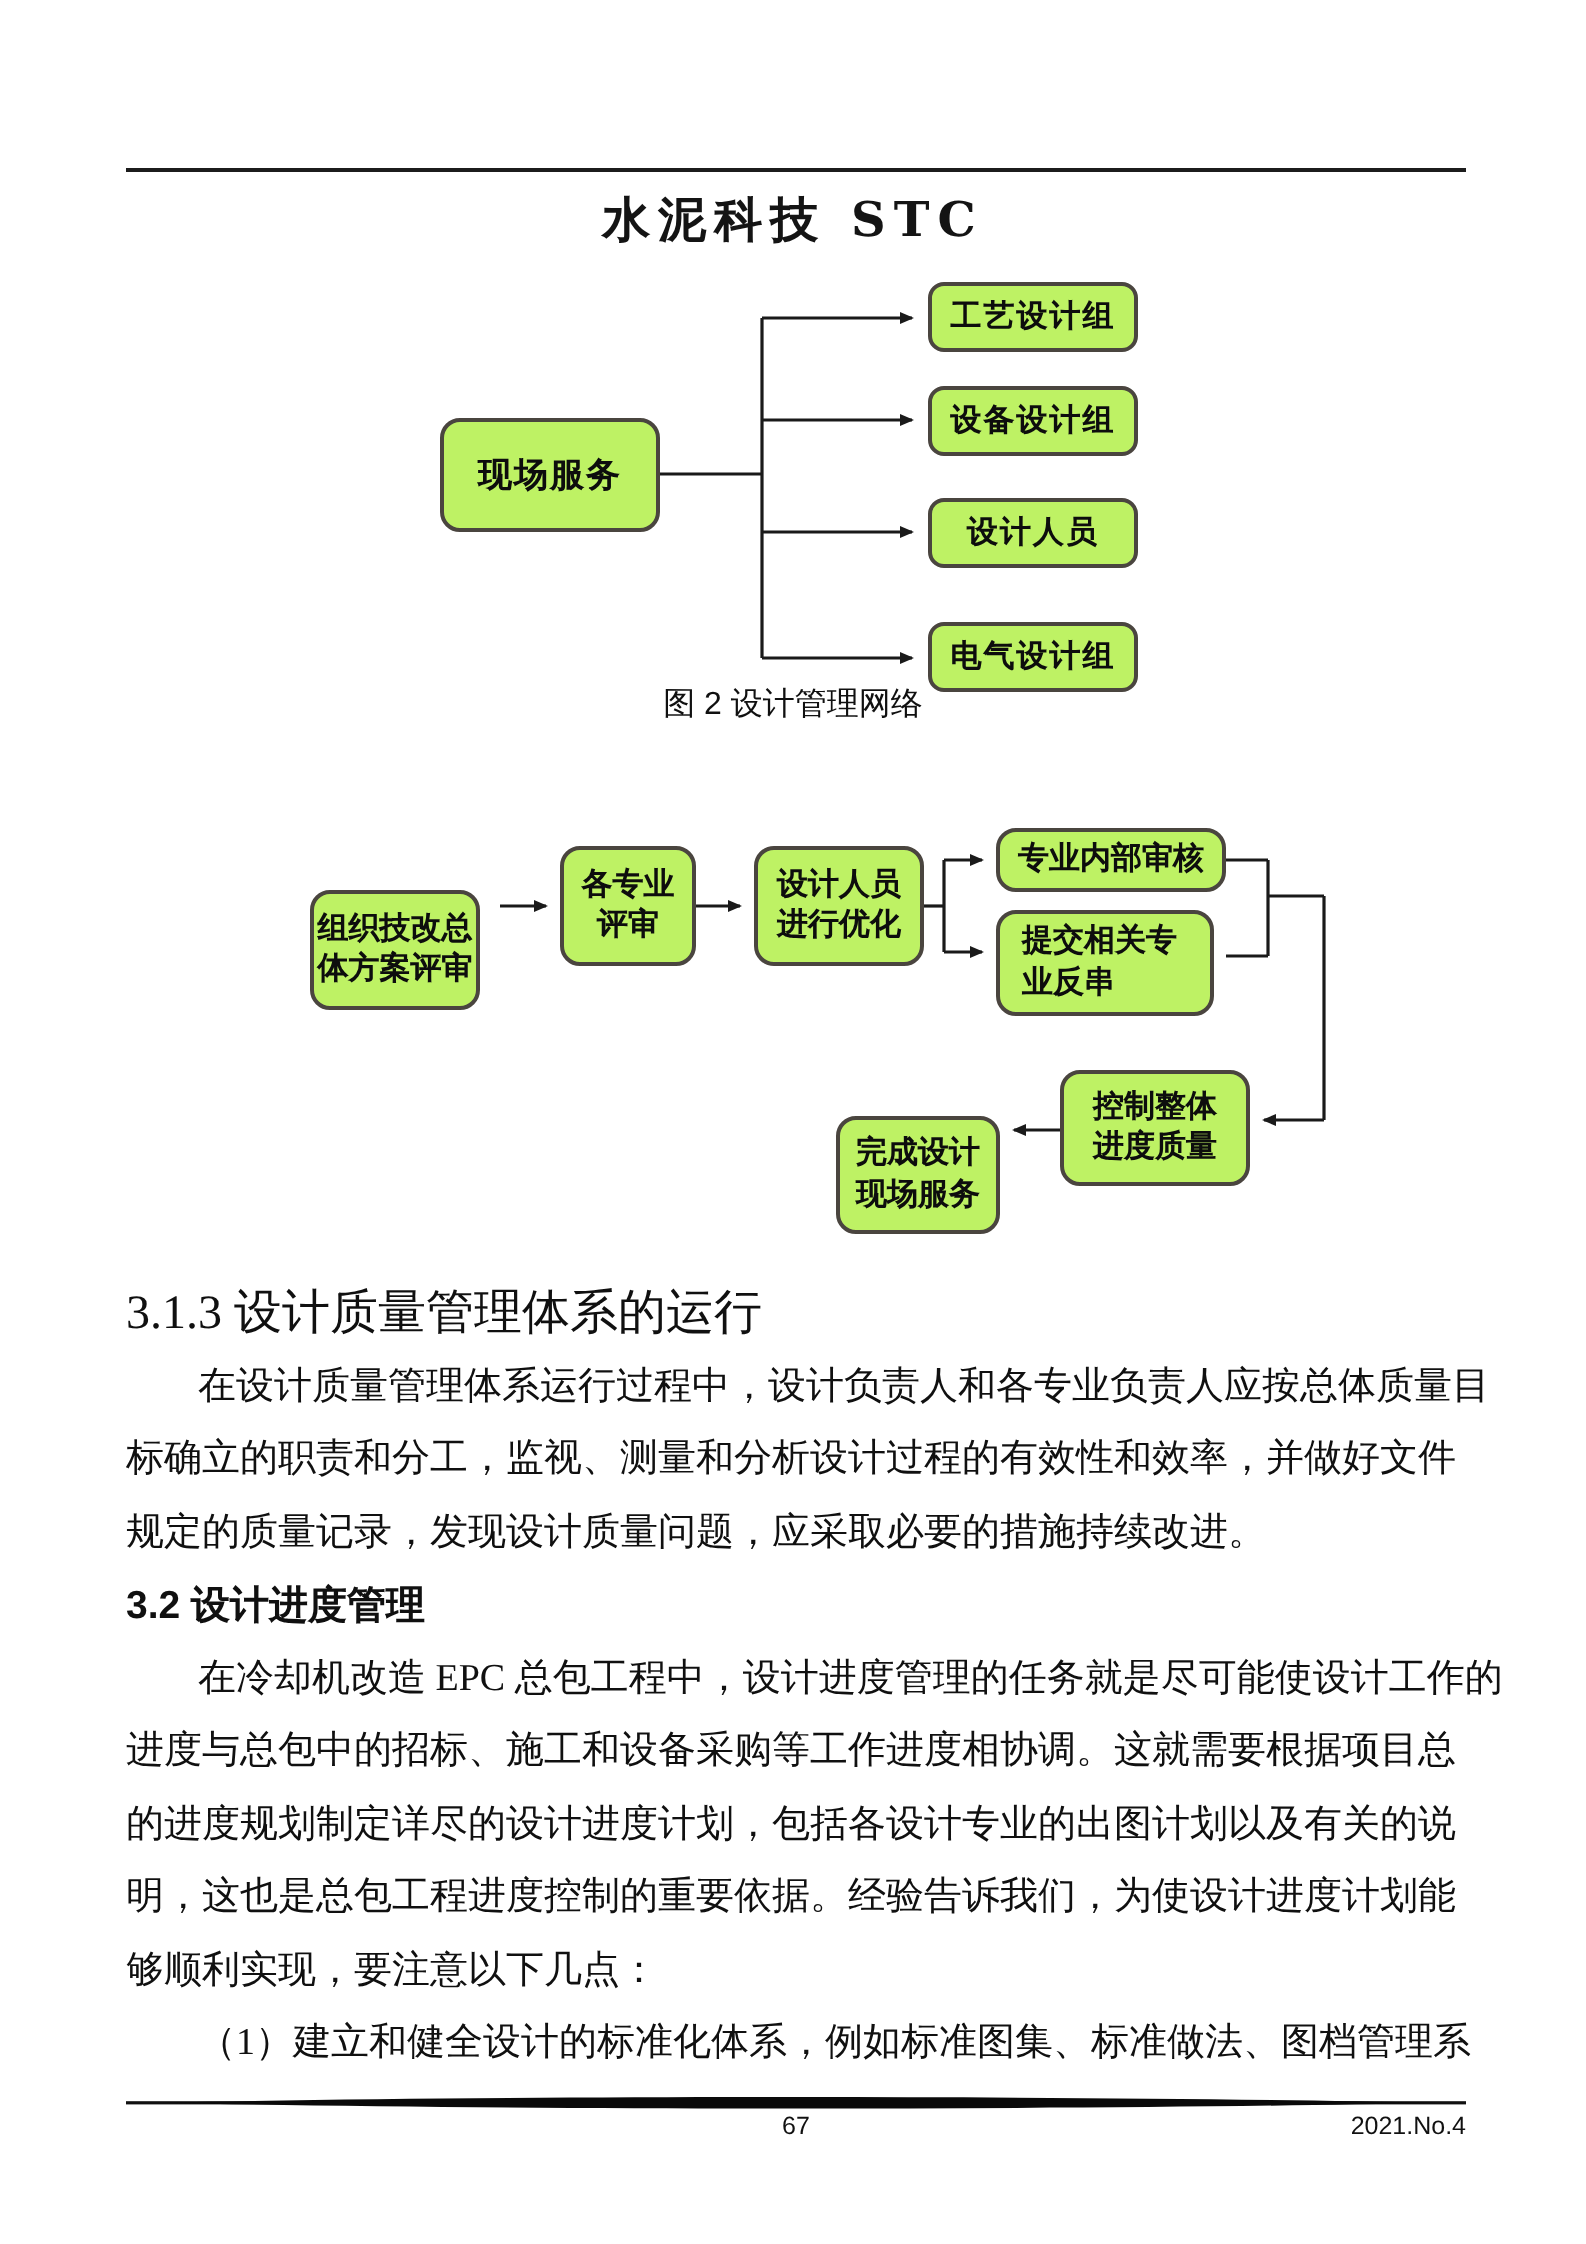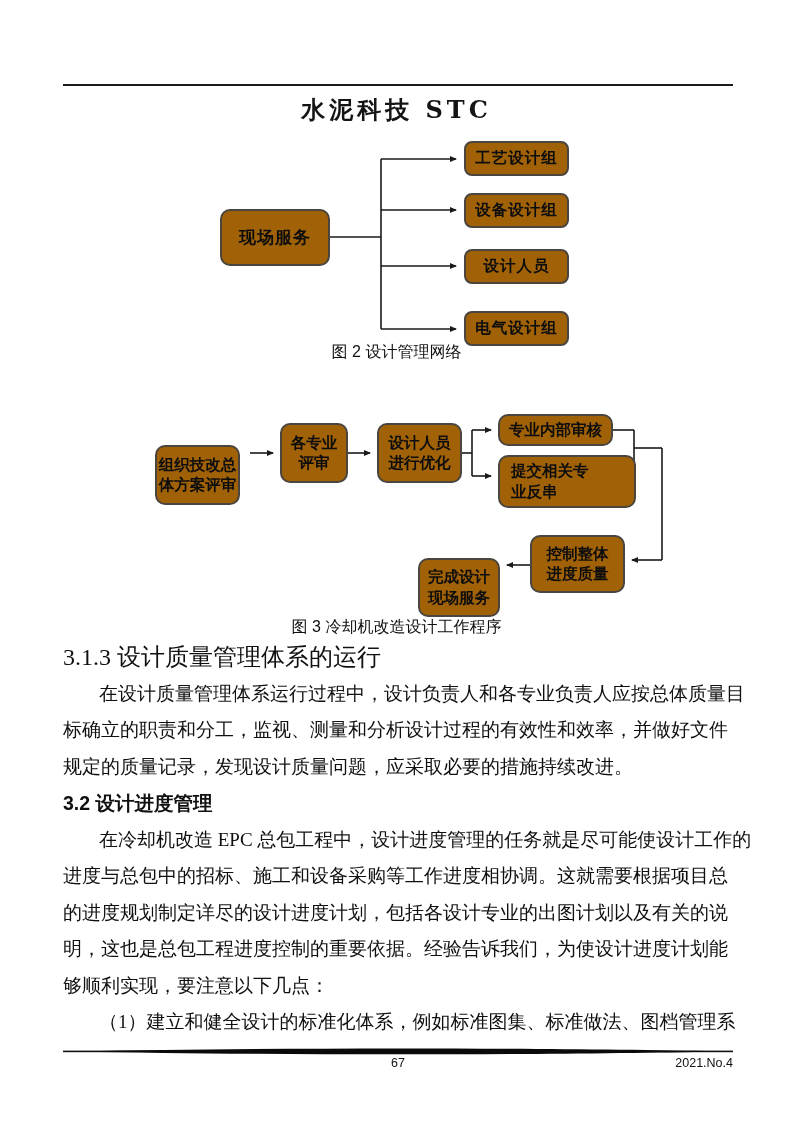--- a/index.html
+++ b/index.html
@@ -15,35 +15,35 @@
     font-weight:600;letter-spacing:4px;color:#141414;margin-top:48px;
   }
   .header-rule{
     position:absolute;top:84px;left:63px;width:670px;height:2px;background:#1c1c1c;
   }
   
   svg.connectors{position:absolute;left:0;top:0;width:793px;height:1122px;z-index:1;}
   
   .fbox{
     position:absolute;z-index:2;box-sizing:border-box;
-    background:#a16207;border:2px solid #4a453f;border-radius:10px;
+    background:#bef264;border:2px solid #4a453f;border-radius:10px;
     font-family:"Liberation Sans", sans-serif;font-weight:bold;color:#0d0d0d;
     display:flex;align-items:center;justify-content:center;text-align:center;
     white-space:pre-line;
   }
   .fbox.small{border-radius:8px;}
   .f2-leader{left:220px;top:209px;width:110px;height:57px;font-size:17px;letter-spacing:1px;}
   .f2-g{left:464px;width:105px;height:35px;font-size:15.5px;letter-spacing:1px;}
   .f2-g1{top:141px;} .f2-g2{top:193px;} .f2-g3{top:249px;} .f2-g4{top:311px;}
   .f3{font-size:15.5px;line-height:1.32;}
   .f3-a{left:155px;top:445px;width:85px;height:60px;}
   .f3-b{left:280px;top:423px;width:68px;height:60px;}
   .f3-c{left:377px;top:423px;width:85px;height:60px;}
   .f3-d{left:498px;top:414px;width:115px;height:32px;}
-  .f3-e{left:498px;top:455px;width:138px;height:53px;justify-content:flex-start;text-align:left;padding-left:11px;}
+  .f3-e{left:498px;top:455px;width:109px;height:53px;justify-content:flex-start;text-align:left;padding-left:11px;}
   .f3-f{left:530px;top:535px;width:95px;height:58px;}
   .f3-g{left:418px;top:558px;width:82px;height:59px;}
   
   .fig-caption{
     position:absolute;left:0;width:793px;text-align:center;z-index:2;
     font-family:"Liberation Sans", sans-serif;font-size:16px;color:#101010;
   }
   .cap2{top:342px;} .cap3{top:617px;}
   
   .textcol{position:absolute;left:63px;top:639px;width:672px;z-index:2;}
@@ -114,21 +114,20 @@
 评审</div>
   <div class="fbox f3 f3-c">设计人员
 进行优化</div>
   <div class="fbox f3 f3-d">专业内部审核</div>
   <div class="fbox f3 f3-e">提交相关专
 业反串</div>
   <div class="fbox f3 f3-f">控制整体
 进度质量</div>
   <div class="fbox f3 f3-g">完成设计
 现场服务</div>
-  <div class="fig-caption cap3">图 3 冷却机改造设计工作程序</div>
 
   <div class="textcol">
     <div class="tline h313">3.1.3 设计质量管理体系的运行</div>
     <div class="tline ind">在设计质量管理体系运行过程中，设计负责人和各专业负责人应按总体质量目</div>
     <div class="tline">标确立的职责和分工，监视、测量和分析设计过程的有效性和效率，并做好文件</div>
     <div class="tline">规定的质量记录，发现设计质量问题，应采取必要的措施持续改进。</div>
     <div class="tline h32">3.2 设计进度管理</div>
     <div class="tline ind">在冷却机改造 EPC 总包工程中，设计进度管理的任务就是尽可能使设计工作的</div>
     <div class="tline">进度与总包中的招标、施工和设备采购等工作进度相协调。这就需要根据项目总</div>
     <div class="tline">的进度规划制定详尽的设计进度计划，包括各设计专业的出图计划以及有关的说</div>

